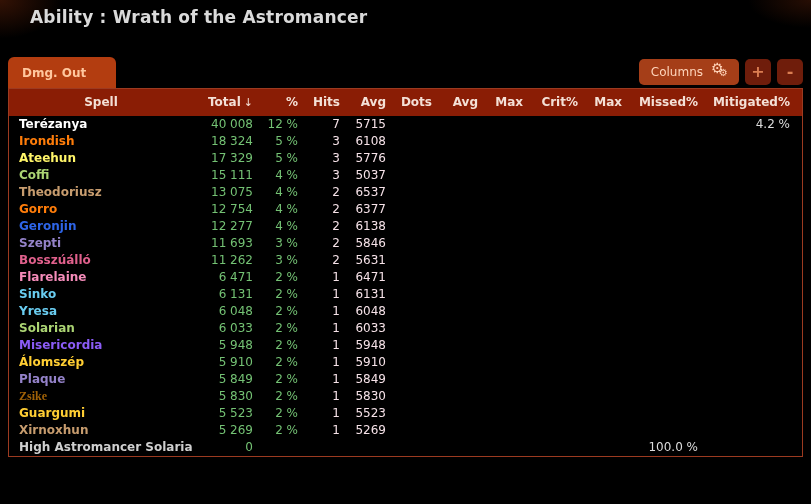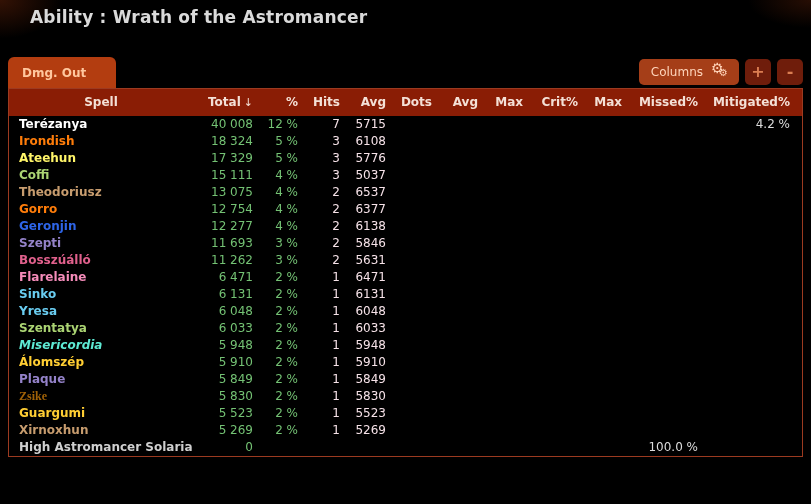--- a/index.html
+++ b/index.html
@@ -298,36 +298,36 @@
     <td class="pale"></td>
     <td class="pale"></td>
     <td class="pale"></td>
     <td class="pale"></td>
     <td class="pale"></td>
     <td class="gray"></td>
     <td class="gray c-mit"></td>
   </tr>
 
   <tr>
-    <td class="c-spell"><span class="pname" style="color: rgb(171, 212, 115);">Szentatya</span></td>
+    <td class="c-spell"><span class="pname" style="color: rgb(171, 212, 115);">Solarian</span></td>
     <td class="green">6 033</td>
     <td class="green">2 %</td>
     <td class="pale">1</td>
     <td class="pale">6033</td>
     <td class="pale"></td>
     <td class="pale"></td>
     <td class="pale"></td>
     <td class="pale"></td>
     <td class="pale"></td>
     <td class="gray"></td>
     <td class="gray c-mit"></td>
   </tr>
 
   <tr>
-    <td class="c-spell"><span class="pname" style="color: #5eead4; font-style: italic;">Misericordia</span></td>
+    <td class="c-spell"><span class="pname" style="color: #8b5cf6;">Misericordia</span></td>
     <td class="green">5 948</td>
     <td class="green">2 %</td>
     <td class="pale">1</td>
     <td class="pale">5948</td>
     <td class="pale"></td>
     <td class="pale"></td>
     <td class="pale"></td>
     <td class="pale"></td>
     <td class="pale"></td>
     <td class="gray"></td>

